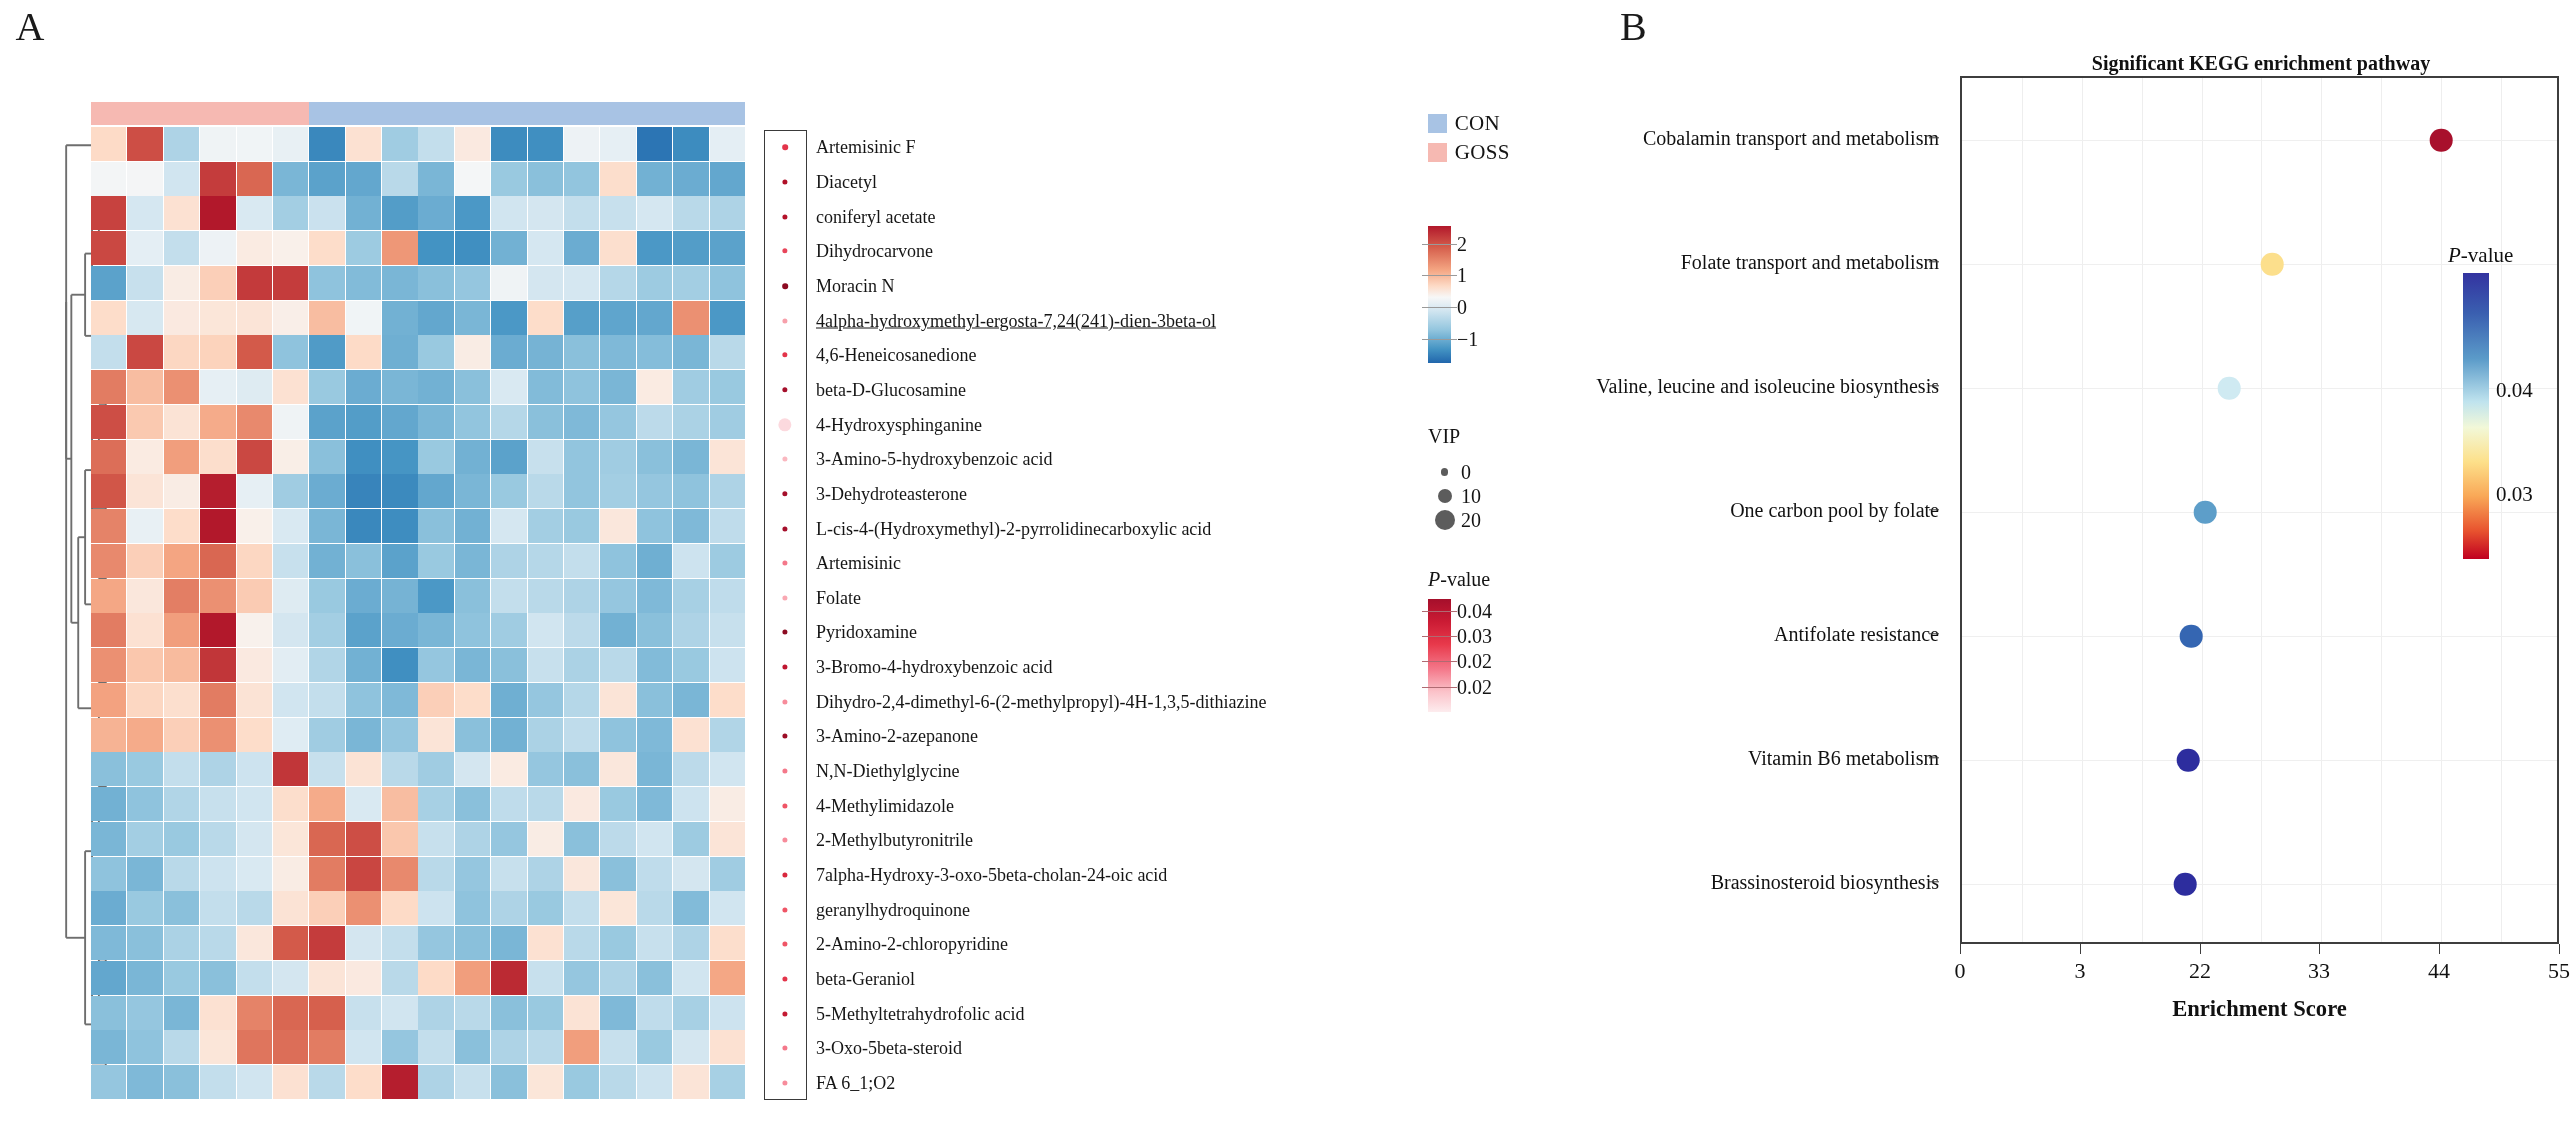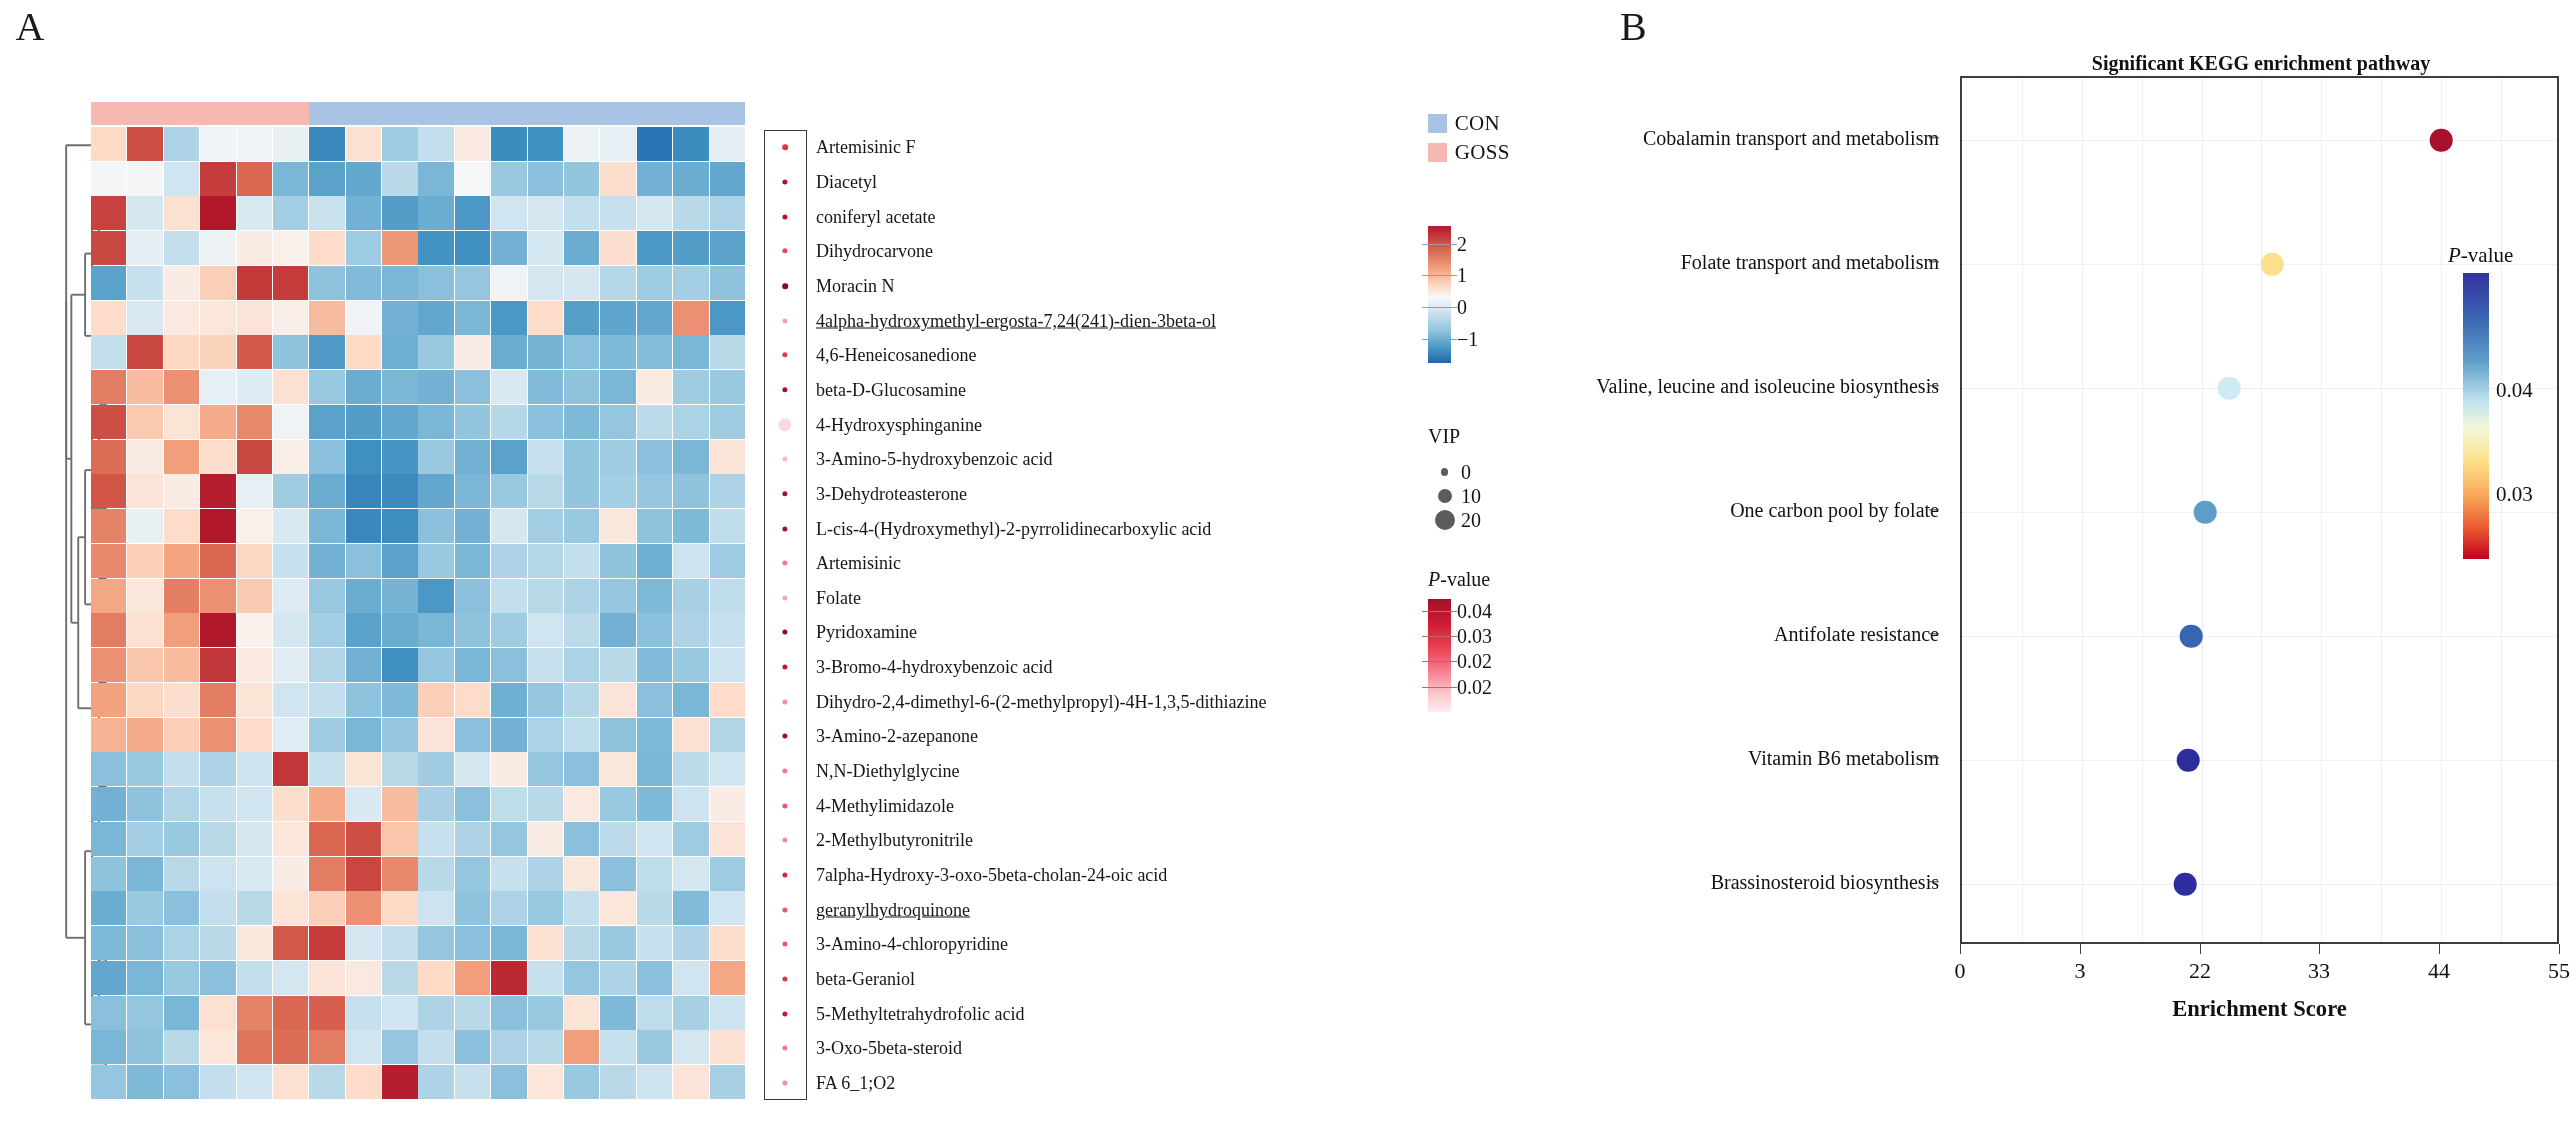--- a/index.html
+++ b/index.html
@@ -744,22 +744,22 @@
       <div style="top: 433px;">Artemisinic</div>
       <div style="top: 468px;">Folate</div>
       <div style="top: 502px;">Pyridoxamine</div>
       <div style="top: 537px;">3-Bromo-4-hydroxybenzoic acid</div>
       <div style="top: 572px;">Dihydro-2,4-dimethyl-6-(2-methylpropyl)-4H-1,3,5-dithiazine</div>
       <div style="top: 606px;">3-Amino-2-azepanone</div>
       <div style="top: 641px;">N,N-Diethylglycine</div>
       <div style="top: 676px;">4-Methylimidazole</div>
       <div style="top: 710px;">2-Methylbutyronitrile</div>
       <div style="top: 745px;">7alpha-Hydroxy-3-oxo-5beta-cholan-24-oic acid</div>
-      <div style="top: 780px; text-decoration: underline;">geranylhydroquinone</div>
-      <div style="top: 814px;">3-Amino-4-chloropyridine</div>
+      <div style="top: 780px;">geranylhydroquinone</div>
+      <div style="top: 814px;">2-Amino-2-chloropyridine</div>
       <div style="top: 849px;">beta-Geraniol</div>
       <div style="top: 884px;">5-Methyltetrahydrofolic acid</div>
       <div style="top: 918px;">3-Oxo-5beta-steroid</div>
       <div style="top: 953px;">FA 6_1;O2</div>
     </div>
 
   <div id="grp-legend">
     <div class="row">
       <span class="sw" style="background: rgb(168, 195, 228);"></span>
       <span class="tx">CON</span>

